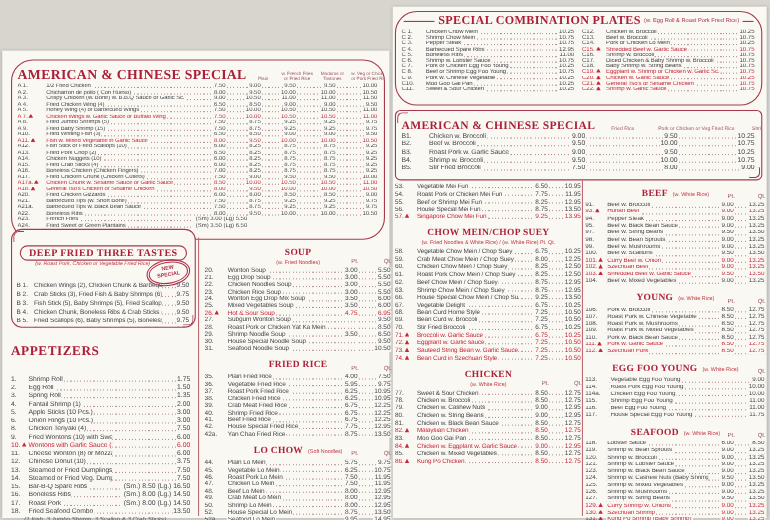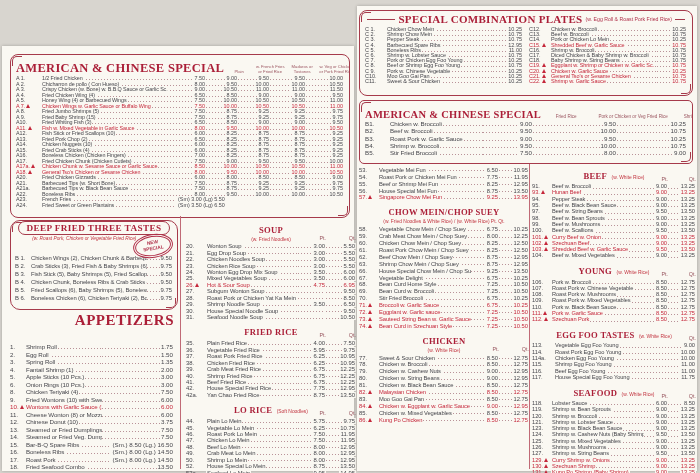--- a/index.html
+++ b/index.html
@@ -1,23 +1,23 @@
 <!DOCTYPE html>
 <html><head>
 <meta charset="utf-8">
 <style>
   *{box-sizing:border-box;margin:0;padding:0}
   html,body{width:700px;height:473px}
   body{position:relative;background:#d8d5cf;font-family:"Liberation Sans",sans-serif;overflow:hidden}
   .page{position:absolute;background:#faf8f2;box-shadow:0 0 3px rgba(0,0,0,.25)}
   #page-left{left:2px;top:46px;width:352px;height:425px}
   #page-right{left:357px;top:6px;width:340px;height:465px}
-  .panel{position:absolute;border:1.6px solid #a63a4b;border-radius:8px;background:#faf8f2;overflow:hidden}
+  .panel{position:absolute;border:1.6px solid #a63a4b;border-radius:20px;background:#faf8f2;overflow:hidden}
   #panel-a{left:8px;top:8px;width:340px;height:164px;padding:1px 5px}
-  #panel-df{left:8px;top:174px;width:168px;height:90px;padding:0 4px;border-radius:10px}
+  #panel-df{left:8px;top:162px;width:168px;height:90px;padding:14px 4px;border-radius:10px}
   #panel-combo{left:2px;top:4px;width:334px;height:86px;padding:1px 5px}
   #panel-b{left:2px;top:94px;width:334px;height:64px;padding:1px 5px;border-radius:5px}
   .vrule{position:absolute;width:1px;background:#c06a76}
   #vrule-left{left:178px;top:170px;height:253px}
   #vrule-right{left:172px;top:158px;height:305px}
   
   .row{display:grid;align-items:end;overflow:hidden;color:#46464c;white-space:nowrap}
   .row.spicy{color:#c5273b}
   .n{white-space:nowrap;overflow:hidden}
   .t{white-space:nowrap;overflow:hidden;letter-spacing:-.1px}
@@ -57,21 +57,21 @@
   
   .df-title{display:block;margin:0 auto;width:96%;text-align:center;border:1.3px solid #a63a4b;border-radius:12px;font-family:"Liberation Serif",serif;font-weight:bold;font-size:9.2px;color:#ab1f38;letter-spacing:.4px;padding:1px 0}
   .df-subwrap{position:relative;height:17px}
   .df-sub{display:block;width:70%;margin:1px 0 0 14px;text-align:center;font-size:4.8px;font-style:italic;color:#c2333f;line-height:1.25}
   .badge{position:absolute;right:2px;top:0;transform:rotate(-9deg);border:1px solid #b0304a;outline:1px solid #b0304a;outline-offset:1px;border-radius:50%;font-size:4.8px;font-weight:bold;color:#b0304a;padding:3px 4px;text-align:center;width:36px;line-height:1.2;background:#faf8f2}
   
   #appetizers{position:absolute;left:8px;top:266px;width:164px}
   #soup-col{position:absolute;left:184px;top:172px;width:170px}
   #mid-lower{position:absolute;left:2px;top:160px;width:170px}
   #right-lower{position:absolute;left:175px;top:158px;width:164px}
-  .app-title{text-align:right;font-family:"Liberation Serif",serif;font-weight:bold;font-size:15px;color:#ab1f38;letter-spacing:.5px;margin-bottom:14px}
+  .app-title{text-align:left;font-family:"Liberation Serif",serif;font-weight:bold;font-size:12px;color:#ab1f38;letter-spacing:.5px;margin-bottom:14px}
   
   .combo-head{display:flex;align-items:center;gap:3px;padding:1px 2px 2px}
   .hline{flex:1;height:1px;background:#a63a4b}
   .hline.short{flex:0 0 10px}
   .combo-title{font-family:"Liberation Serif",serif;font-weight:bold;font-size:11px;color:#ab1f38;letter-spacing:.3px;white-space:nowrap}
   .combo-sub{font-size:5.2px;color:#b0304a;white-space:nowrap}
   .combo-cols{display:flex;gap:6px}
   .combo-cols>div{flex:1}
   
   #panel-b .head-row{height:18px}
@@ -584,21 +584,21 @@
           <span class="p dots"><span>12.95</span></span>
         </div>
         <div class="row">
           <span class="n">42a.</span>
           <span class="t dots"><span>Yan Chao Fried Rice</span></span>
           <span class="p dots"><span>8.75</span></span>
           <span class="p dots"><span>13.50</span></span>
         </div>
       </div>
     <div class="sec-head">
-      <span class="sec-title">LO RICE</span>
+      <span class="sec-title">LO CHOW</span>
       <span class="sec-sub">(Soft Noodles)</span>
       <span class="ptqt">
           <span class="w28">Pt.</span>
           <span class="w30">Qt.</span>
         </span>
     </div>
     <div class="gPQ">
         <div class="row">
           <span class="n">44.</span>
           <span class="t dots"><span>Plain Lo Mein</span></span>
@@ -1167,21 +1167,21 @@
           <span class="p dots"><span>12.75</span></span>
         </div>
         <div class="row spicy">
           <span class="n">112.<i class="chili"></i></span>
           <span class="t dots"><span>Szechuan Pork</span></span>
           <span class="p dots"><span>8.50</span></span>
           <span class="p dots"><span>12.75</span></span>
         </div>
       </div>
     <div class="sec-head">
-      <span class="sec-title">EGG FOO TASTES</span>
+      <span class="sec-title">EGG FOO YOUNG</span>
       <span class="sec-sub">(w. White Rice)</span>
       <span class="ptqt">
           <span class="w28">Qt.</span>
         </span>
     </div>
     <div class="gQt">
         <div class="row">
           <span class="n">113.</span>
           <span class="t dots"><span>Vegetable Egg Foo Young</span></span>
           <span class="p dots"><span>9.00</span></span>

